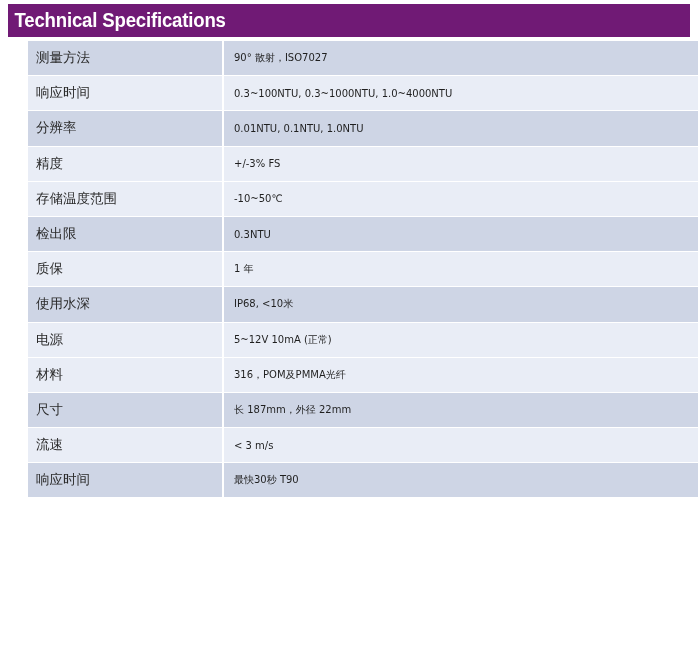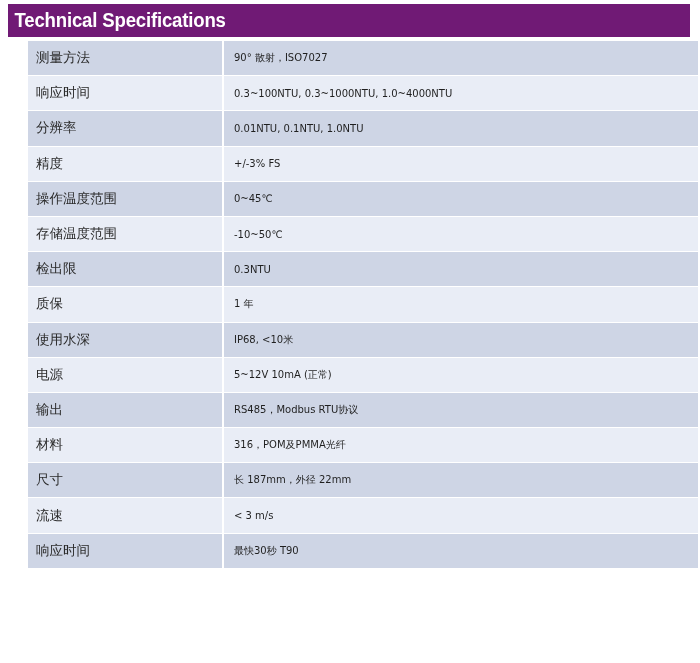--- a/index.html
+++ b/index.html
@@ -107,47 +107,39 @@
           <td class="cell-value">0.3~100NTU, 0.3~1000NTU, 1.0~4000NTU</td>
         </tr>
         <tr class="spec-row odd">
           <td class="cell-label">分辨率</td>
           <td class="cell-value">0.01NTU, 0.1NTU, 1.0NTU</td>
         </tr>
         <tr class="spec-row even">
           <td class="cell-label">精度</td>
           <td class="cell-value">+/-3% FS</td>
         </tr>
-        <tr class="spec-row odd">
-          <td class="cell-label">操作温度范围</td>
-          <td class="cell-value">0~45℃</td>
-        </tr>
         <tr class="spec-row even">
           <td class="cell-label">存储温度范围</td>
           <td class="cell-value">-10~50℃</td>
         </tr>
         <tr class="spec-row odd">
           <td class="cell-label">检出限</td>
           <td class="cell-value">0.3NTU</td>
         </tr>
         <tr class="spec-row even">
           <td class="cell-label">质保</td>
           <td class="cell-value">1 年</td>
         </tr>
         <tr class="spec-row odd">
           <td class="cell-label">使用水深</td>
           <td class="cell-value">IP68, &lt;10米</td>
         </tr>
         <tr class="spec-row even">
           <td class="cell-label">电源</td>
           <td class="cell-value">5~12V 10mA (正常)</td>
-        </tr>
-        <tr class="spec-row odd">
-          <td class="cell-label">输出</td>
-          <td class="cell-value">RS485，Modbus RTU协议</td>
         </tr>
         <tr class="spec-row even">
           <td class="cell-label">材料</td>
           <td class="cell-value">316，POM及PMMA光纤</td>
         </tr>
         <tr class="spec-row odd">
           <td class="cell-label">尺寸</td>
           <td class="cell-value">长 187mm，外径 22mm</td>
         </tr>
         <tr class="spec-row even">

